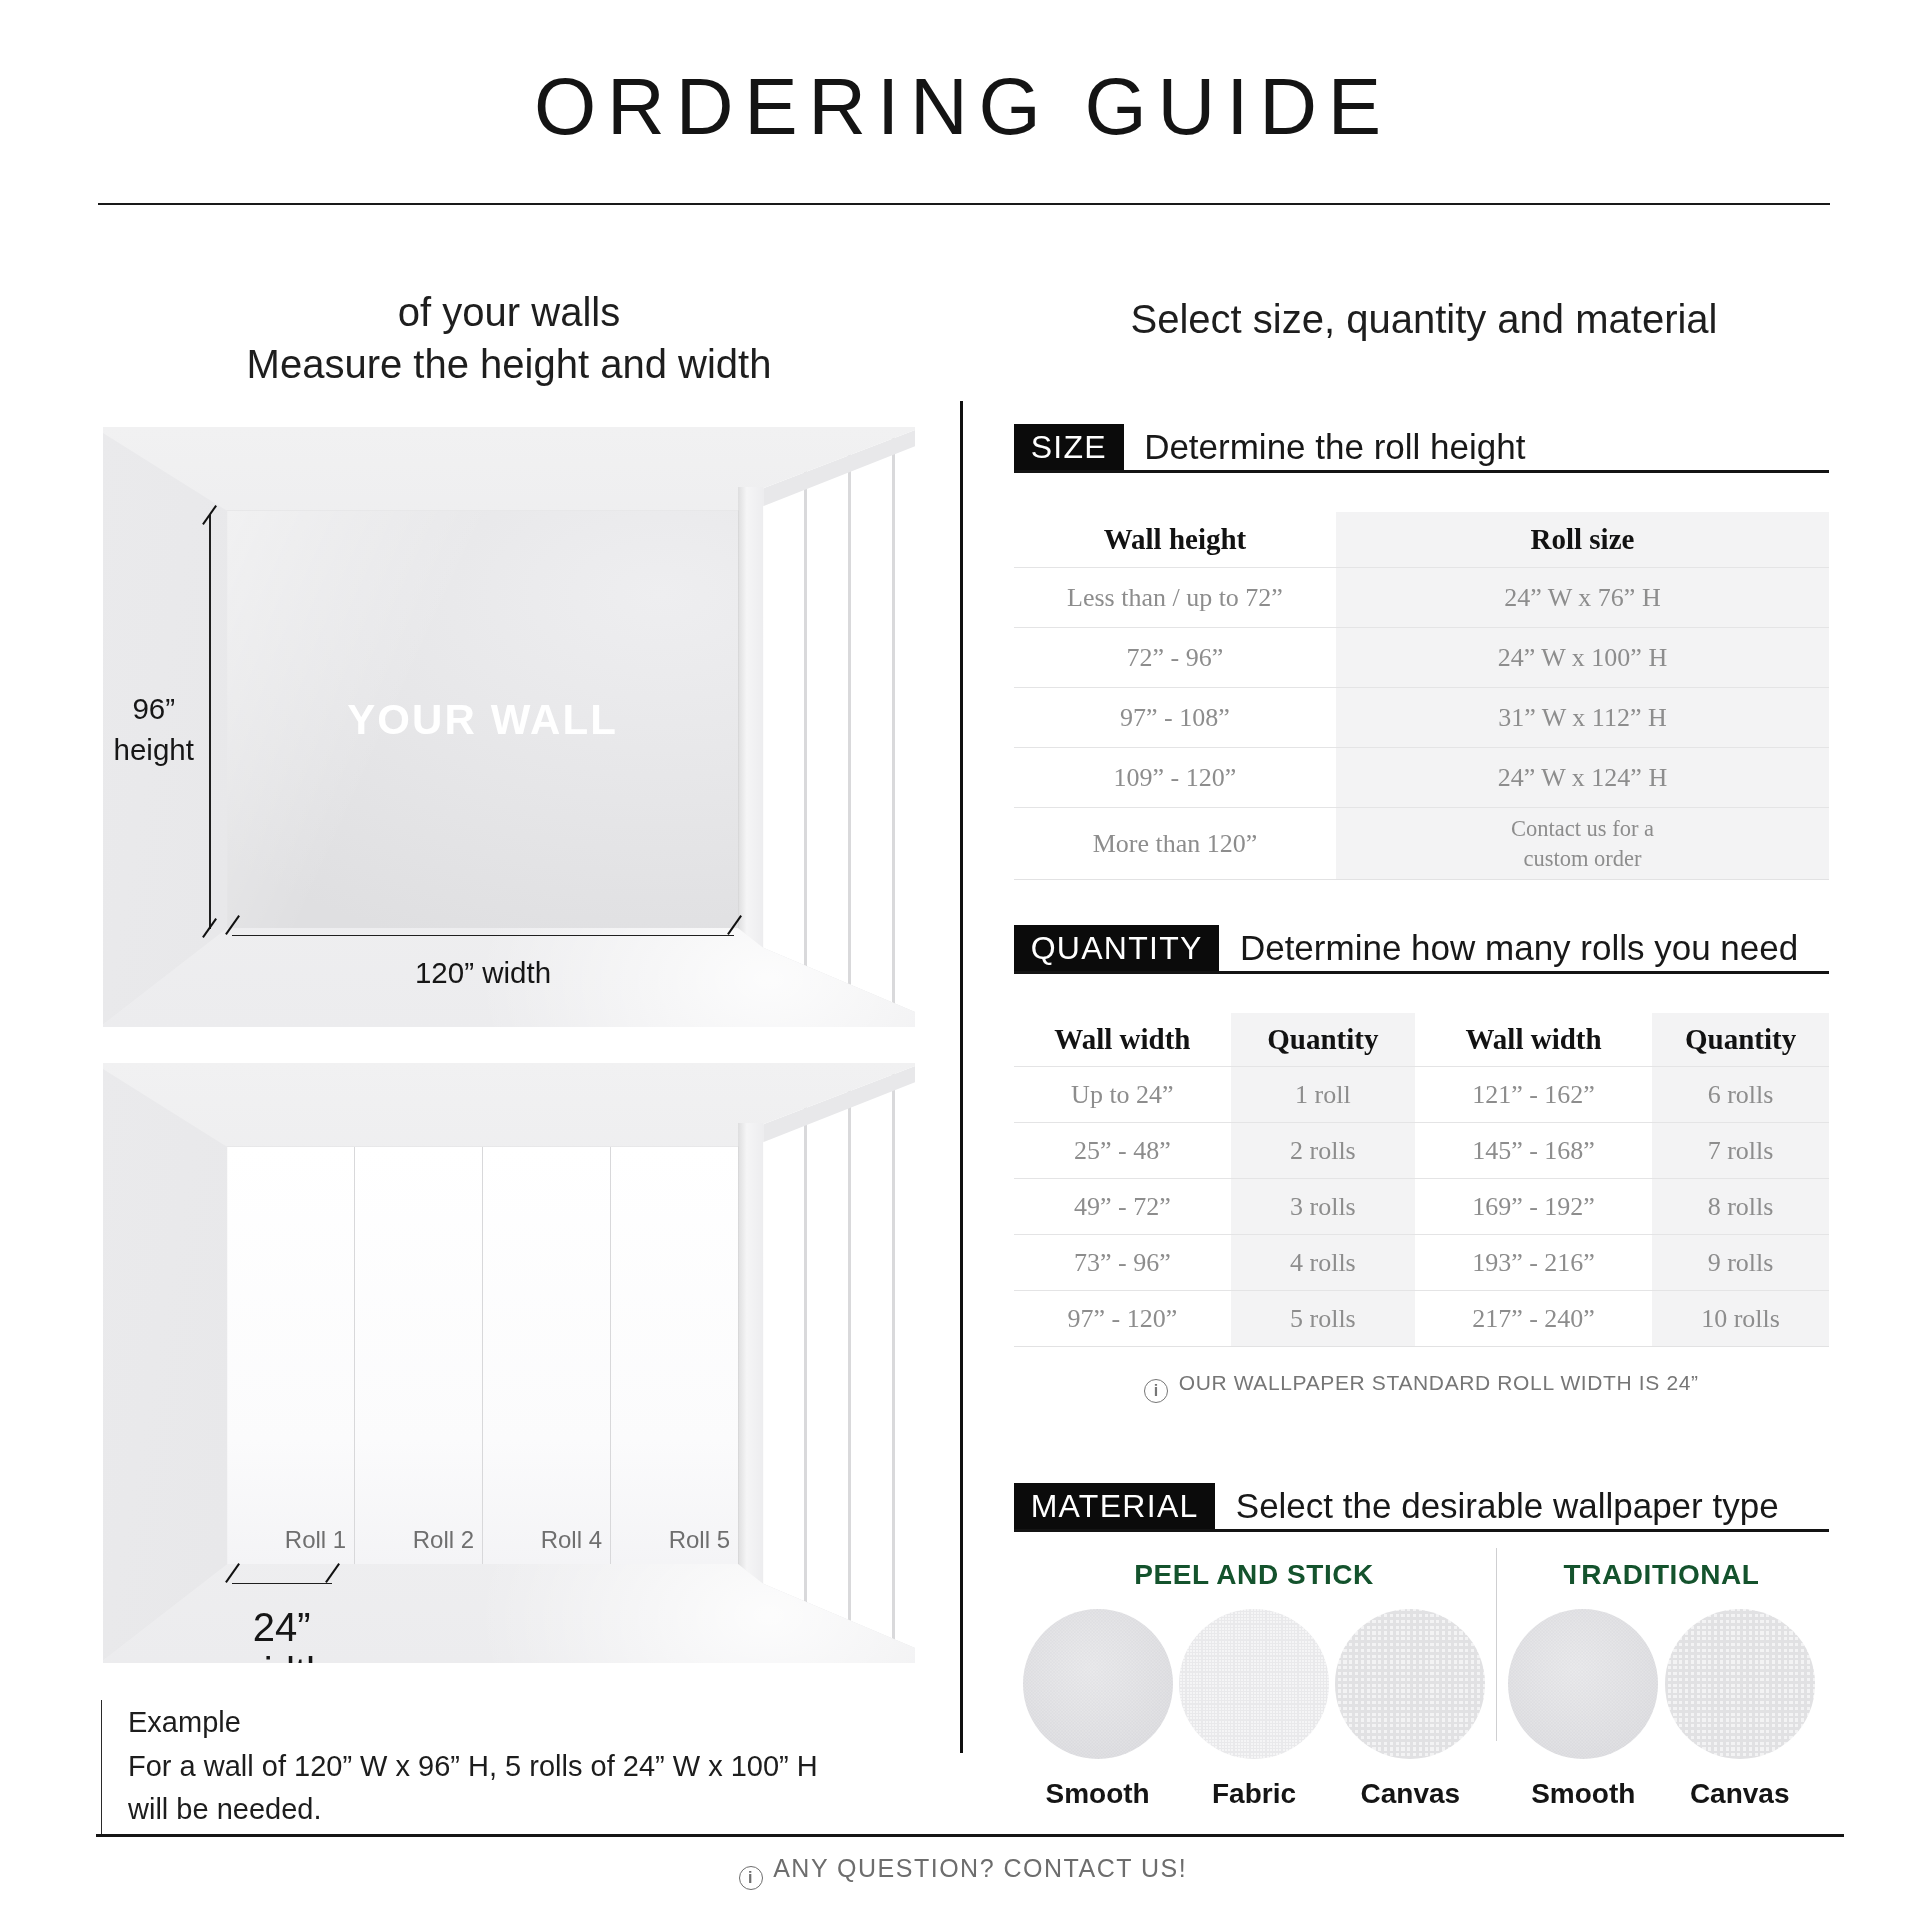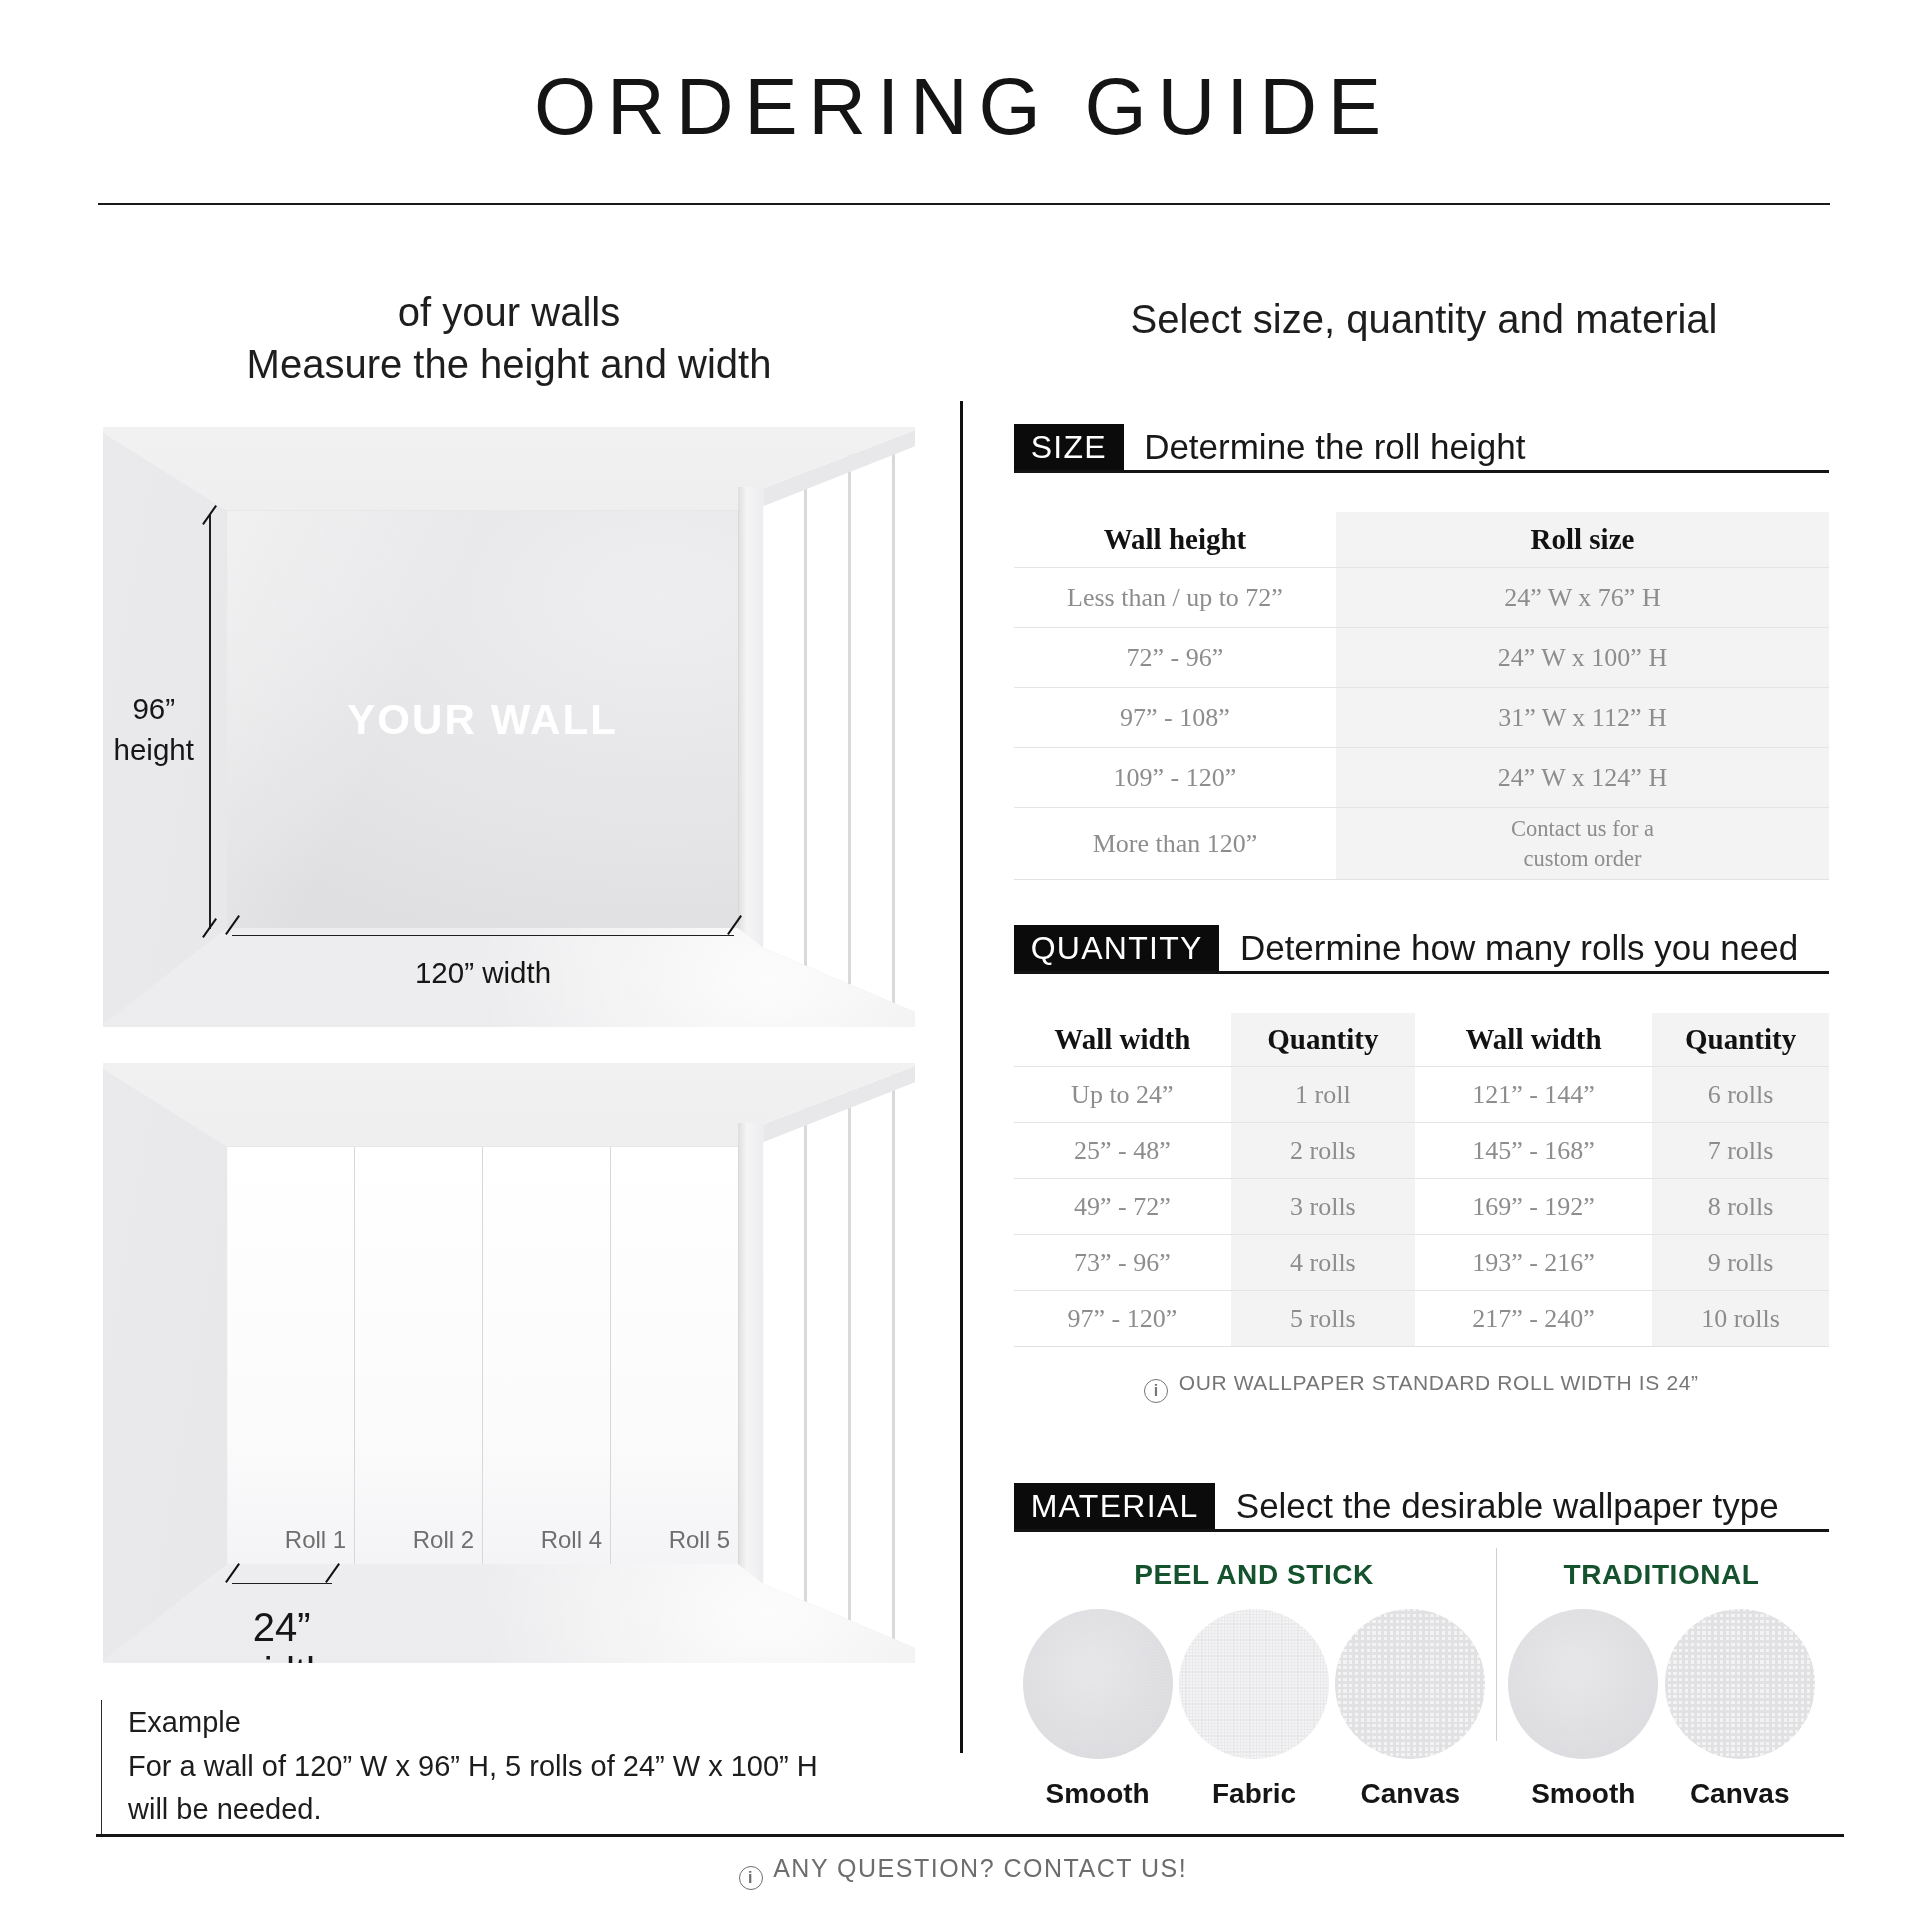--- a/index.html
+++ b/index.html
@@ -258,21 +258,21 @@
     <div class="tbl">
       <div class="t-row qty-grid t-head">
         <div class="cell">Wall width</div>
         <div class="cell shade">Quantity</div>
         <div class="cell">Wall width</div>
         <div class="cell shade">Quantity</div>
       </div>
       <div class="t-row qty-grid t-body">
         <div class="cell">Up to 24”</div>
         <div class="cell shade">1 roll</div>
-        <div class="cell">121” - 144”</div>
+        <div class="cell">121” - 162”</div>
         <div class="cell shade">6 rolls</div>
       </div>
       <div class="t-row qty-grid t-body">
         <div class="cell">25” - 48”</div>
         <div class="cell shade">2 rolls</div>
         <div class="cell">145” - 168”</div>
         <div class="cell shade">7 rolls</div>
       </div>
       <div class="t-row qty-grid t-body">
         <div class="cell">49” - 72”</div>

